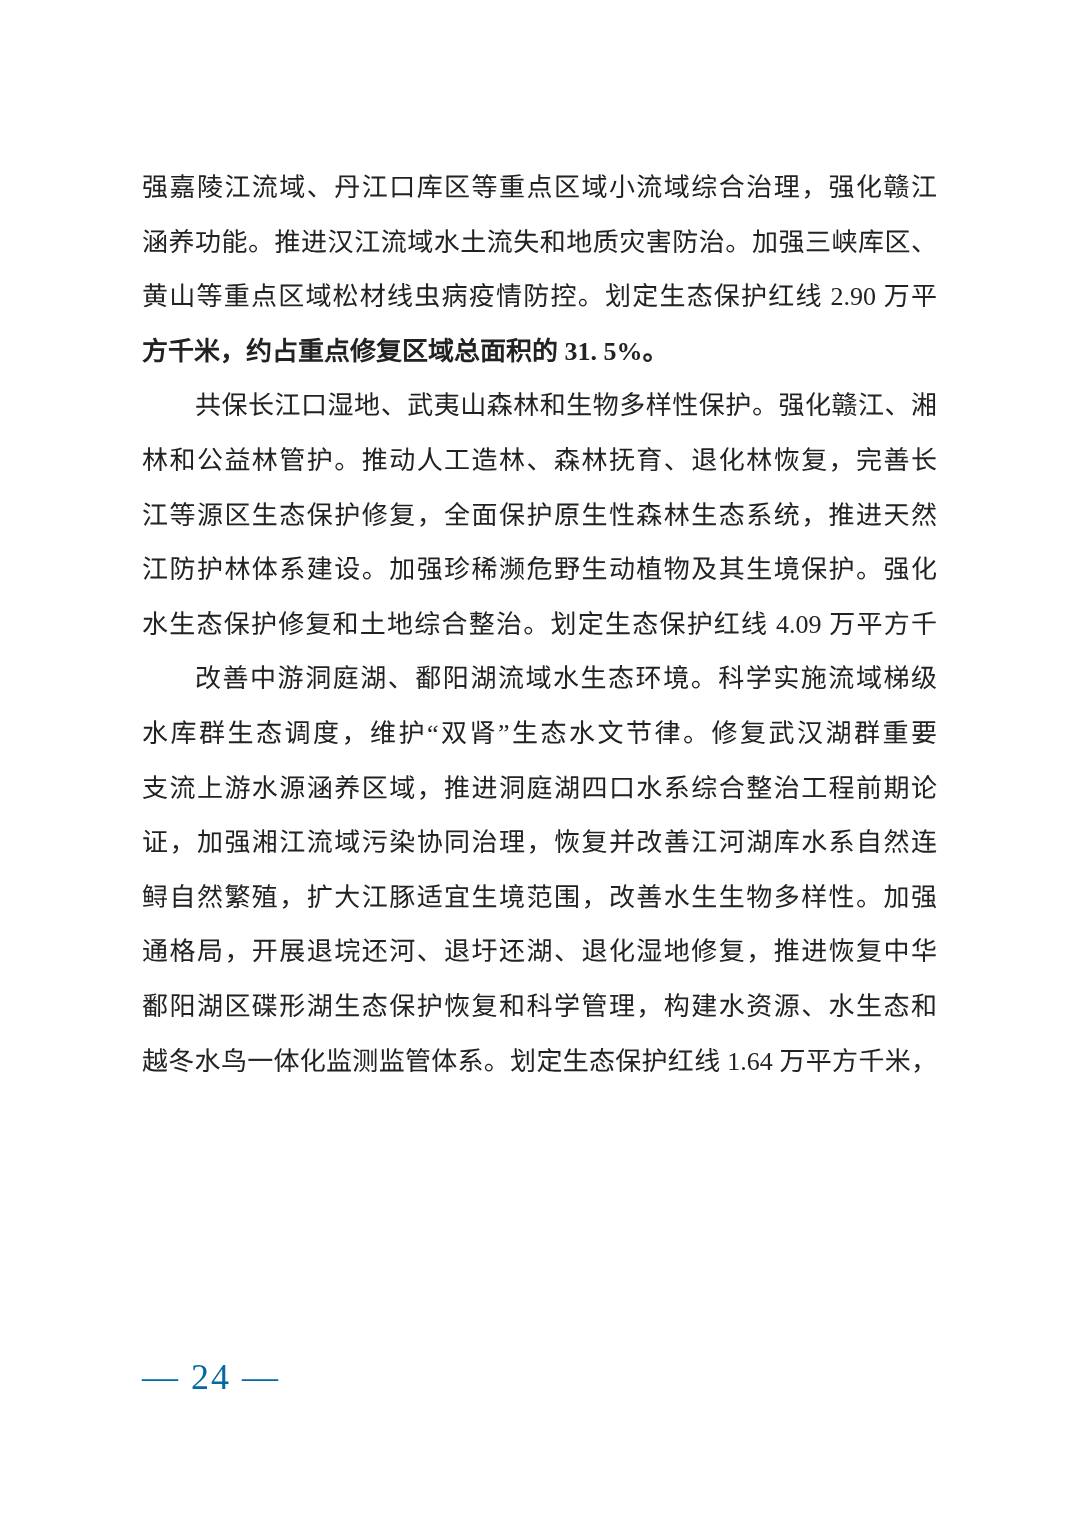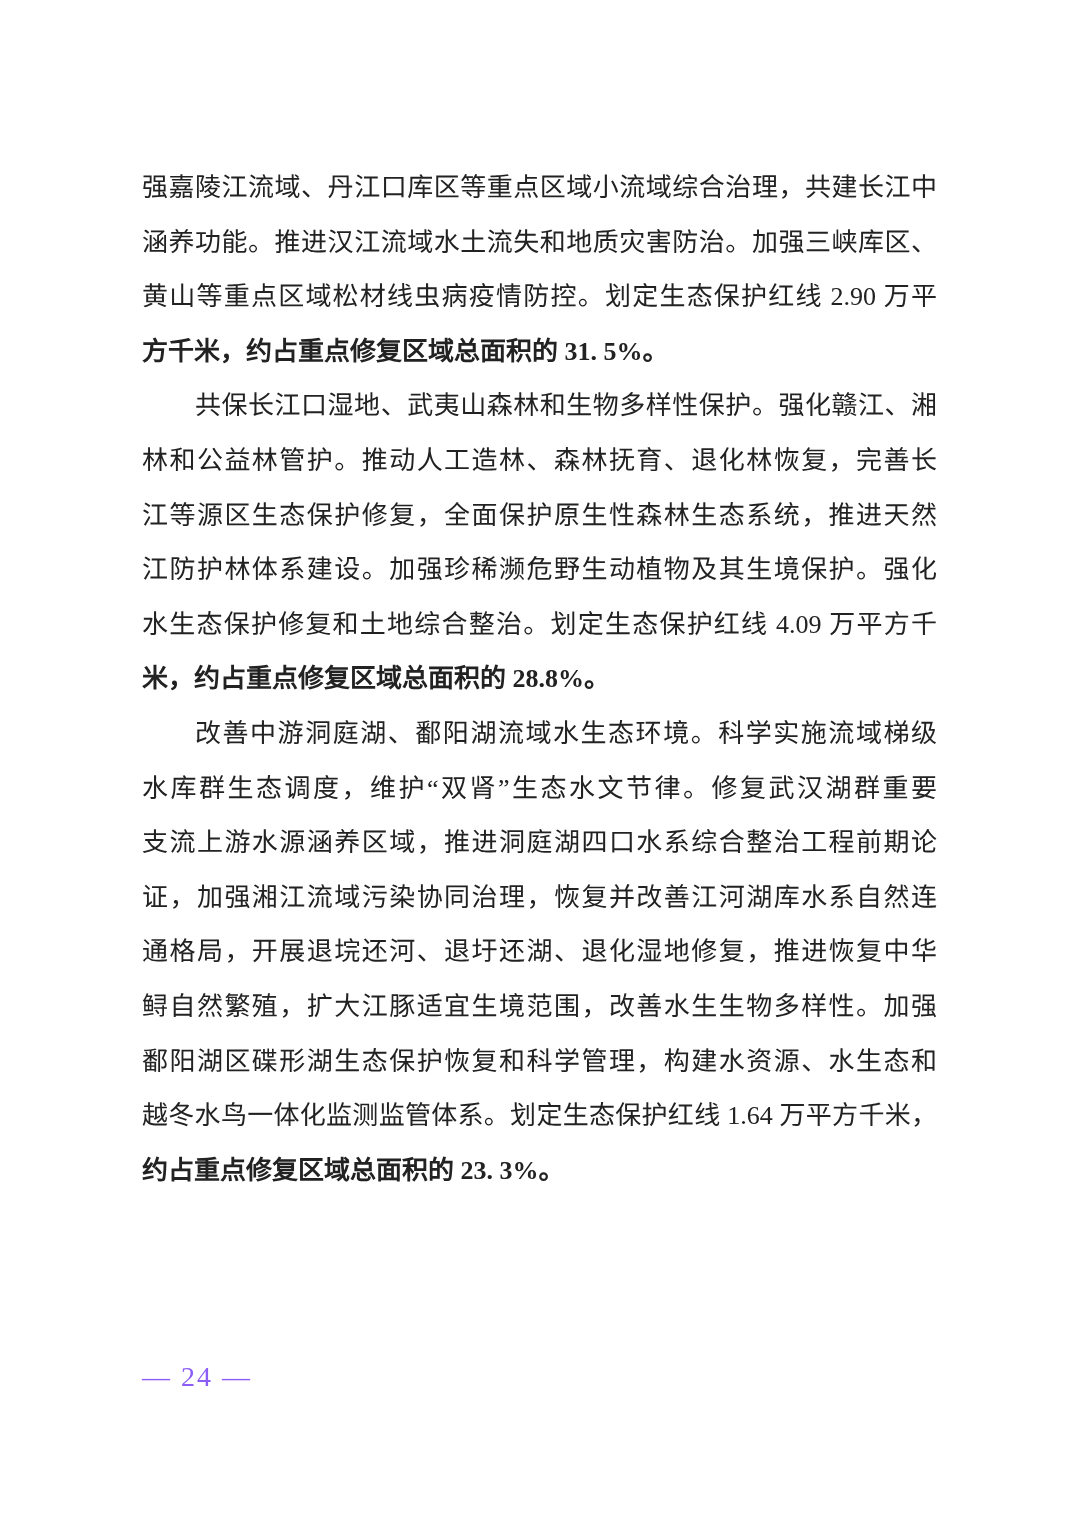--- a/index.html
+++ b/index.html
@@ -30,50 +30,48 @@
     text-justify: inter-character;
     white-space: normal;
     overflow: hidden;
   }
   .line.indent { padding-left: 53px; }
   .line.short { text-align-last: left; font-weight: bold; }
   .page-number {
     position: absolute;
     left: 142px; top: 1360px;
     height: 34px; line-height: 34px;
-    font-size: 28px;
-    color: #8b5cf6;
+    font-size: 36px;
+    color: #0369a1;
     letter-spacing: 2px;
   }
 </style>
 </head>
 <body>
 
 <div class="page">
   <div class="text-block">
       <div class="paragraph">
-        <div class="line">强嘉陵江流域、丹江口库区等重点区域小流域综合治理，共建长江中</div>
+        <div class="line">强嘉陵江流域、丹江口库区等重点区域小流域综合治理，强化赣江</div>
         <div class="line">涵养功能。推进汉江流域水土流失和地质灾害防治。加强三峡库区、</div>
         <div class="line">黄山等重点区域松材线虫病疫情防控。划定生态保护红线 2.90 万平</div>
         <div class="line short">方千米，约占重点修复区域总面积的 31. 5%。</div>
       </div>
       <div class="paragraph">
         <div class="line indent">共保长江口湿地、武夷山森林和生物多样性保护。强化赣江、湘</div>
         <div class="line">林和公益林管护。推动人工造林、森林抚育、退化林恢复，完善长</div>
         <div class="line">江等源区生态保护修复，全面保护原生性森林生态系统，推进天然</div>
         <div class="line">江防护林体系建设。加强珍稀濒危野生动植物及其生境保护。强化</div>
         <div class="line">水生态保护修复和土地综合整治。划定生态保护红线 4.09 万平方千</div>
-        <div class="line short">米，约占重点修复区域总面积的 28.8%。</div>
       </div>
       <div class="paragraph">
         <div class="line indent">改善中游洞庭湖、鄱阳湖流域水生态环境。科学实施流域梯级</div>
         <div class="line">水库群生态调度，维护“双肾”生态水文节律。修复武汉湖群重要</div>
         <div class="line">支流上游水源涵养区域，推进洞庭湖四口水系综合整治工程前期论</div>
         <div class="line">证，加强湘江流域污染协同治理，恢复并改善江河湖库水系自然连</div>
+        <div class="line">鲟自然繁殖，扩大江豚适宜生境范围，改善水生生物多样性。加强</div>
         <div class="line">通格局，开展退垸还河、退圩还湖、退化湿地修复，推进恢复中华</div>
-        <div class="line">鲟自然繁殖，扩大江豚适宜生境范围，改善水生生物多样性。加强</div>
         <div class="line">鄱阳湖区碟形湖生态保护恢复和科学管理，构建水资源、水生态和</div>
         <div class="line">越冬水鸟一体化监测监管体系。划定生态保护红线 1.64 万平方千米，</div>
-        <div class="line short">约占重点修复区域总面积的 23. 3%。</div>
       </div>
     </div>
   <div class="page-number">— 24 —</div>
 </div>
 
 </body></html>

